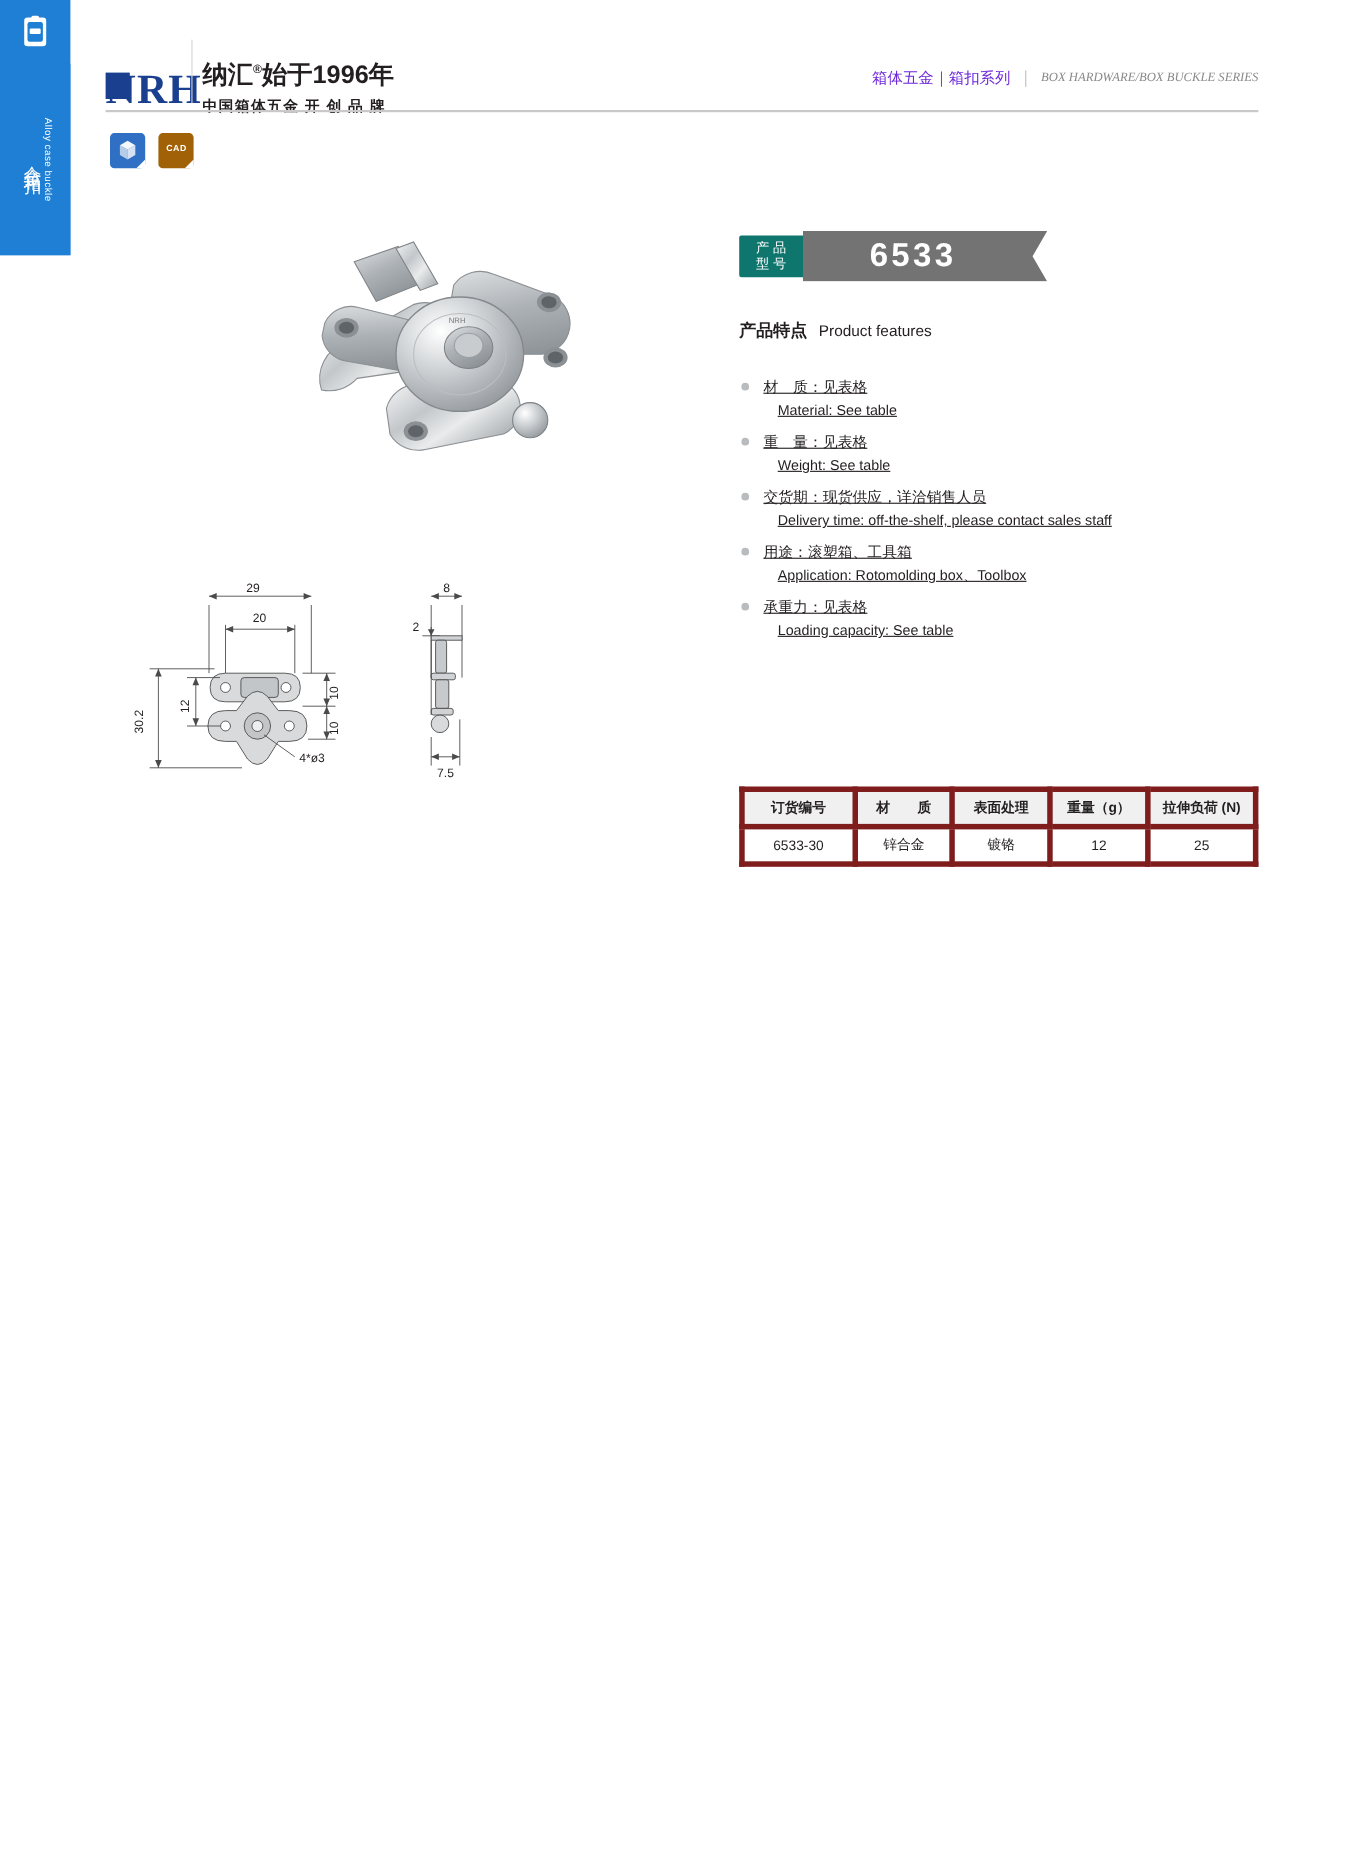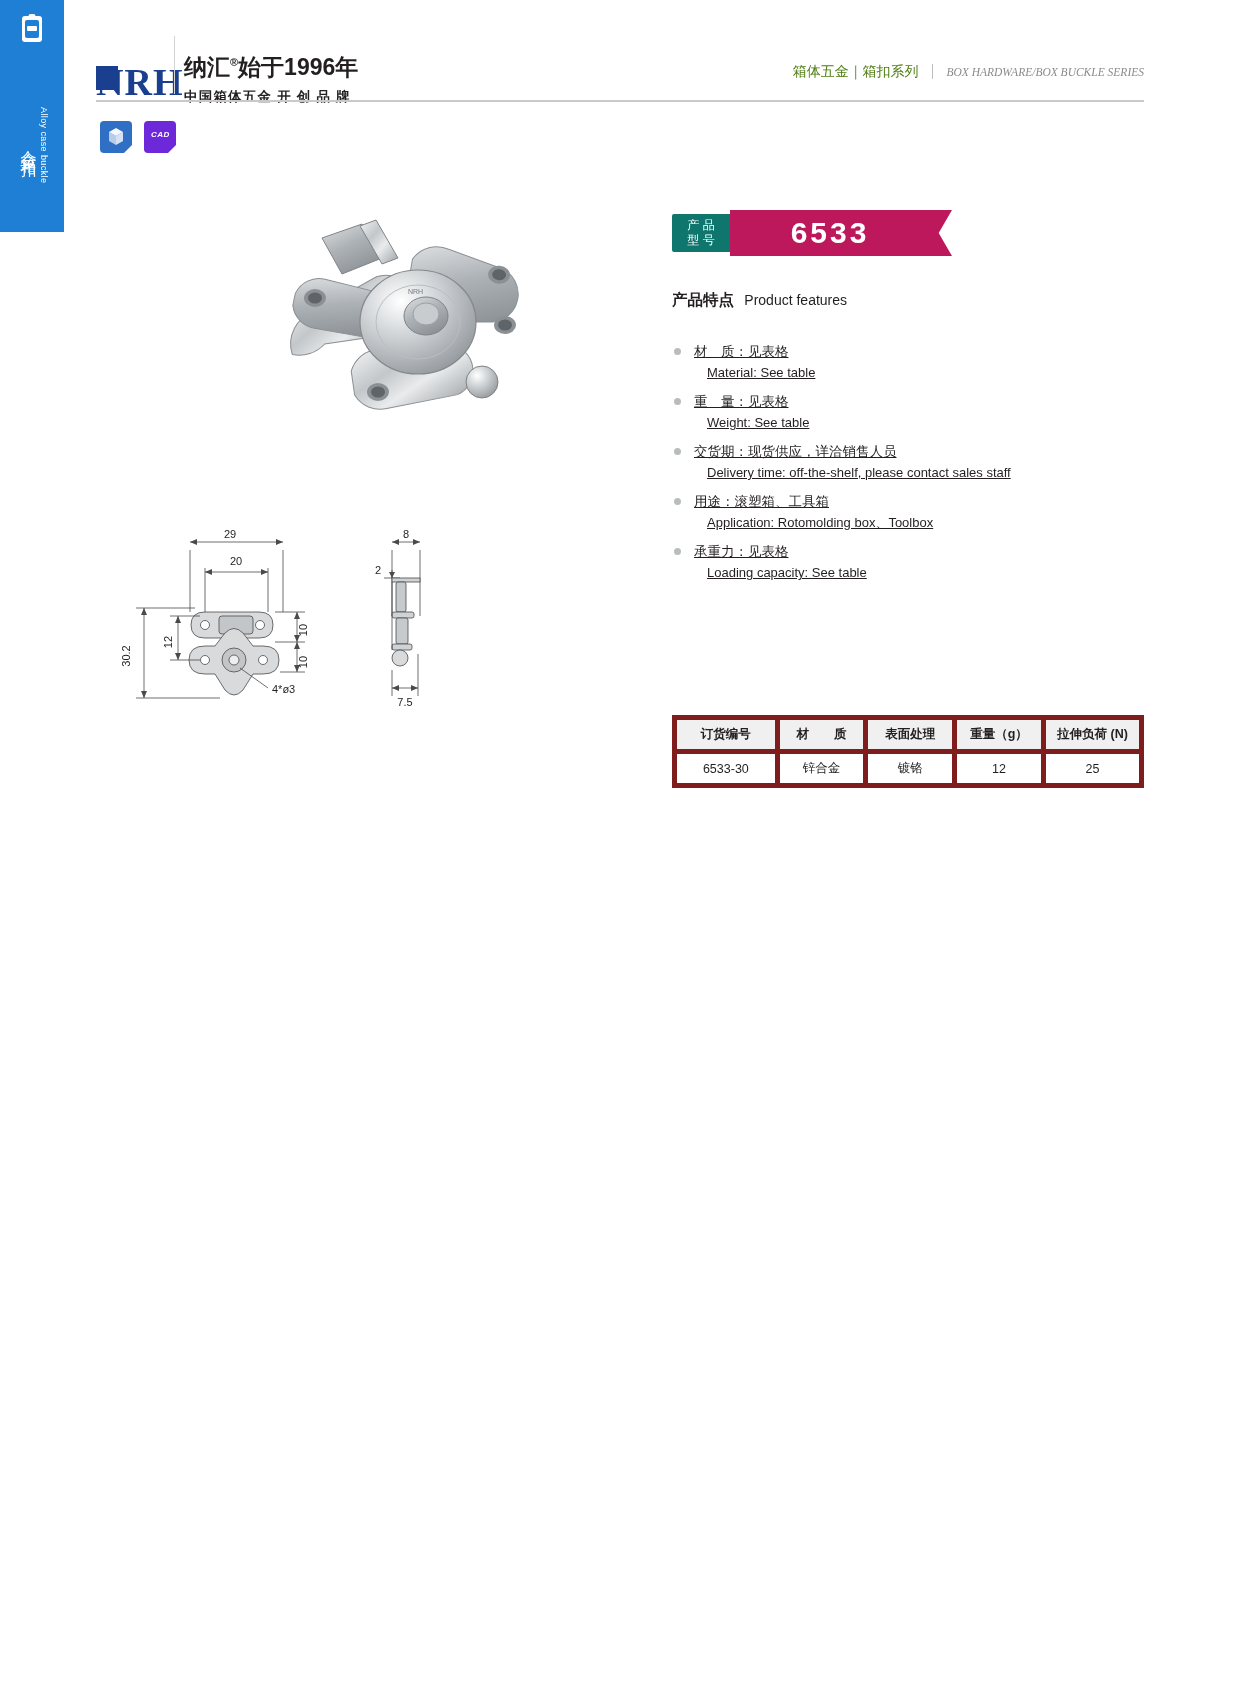--- a/index.html
+++ b/index.html
@@ -63,21 +63,21 @@
     white-space:nowrap;
   }
   .header-divider {
     position:absolute; left:78px; top:6px; width:1px; height:58px;
     background:#d4d4d4;
   }
   .header-right {
     position:absolute; right:0; top:32px; text-align:right; white-space:nowrap;
   }
   .header-cn {
-    display:inline-block; font-size:14px; color:#4d7c0f; vertical-align:middle;
+    display:inline-block; font-size:14px; color:#6d28d9; vertical-align:middle;
   }
   .header-sep {
     display:inline-block; width:1px; height:15px; background:#bdbdbd;
     margin:0 9px; vertical-align:middle;
   }
   .header-en {
     display:inline-block; font-family:"Liberation Serif", serif;
     font-style:italic; font-size:11.5px; color:#8a8a8a; vertical-align:middle;
   }
   .header-rule {
@@ -85,21 +85,21 @@
     background:#c9c9c9;
   }
 
   
   .badges { position:absolute; left:100px; top:121px; }
   .badge {
     display:inline-block; width:32px; height:32px; border-radius:4px;
     margin-right:8px; position:relative; vertical-align:top;
   }
   .badge-3d { background:#2f6fc4; }
-  .badge-cad { background:#6d28d9;font-style:italic; }
+  .badge-cad { background:#a16207; }
   .badge .corner {
     position:absolute; right:0; bottom:0; width:0; height:0;
     border-left:8px solid transparent; border-bottom:8px solid #ffffff;
   }
   .badge-label {
     position:absolute; left:0; top:9px; width:32px; text-align:center;
     color:#fff; font-size:8px; font-weight:bold; letter-spacing:0.5px;
   }
 
   
@@ -119,21 +119,21 @@
   .model-tag {
     position:absolute; left:0; top:4px; width:58px; height:38px;
     background:#0f766e;
     border-radius:2px 0 0 2px;
     color:#fff; font-size:12px; line-height:15px; text-align:center;
     padding-top:4px; box-sizing:border-box;
   }
   .model-tag .l2 { display:block; }
   .model-banner {
     position:absolute; left:58px; top:0; width:222px; height:46px;
-    background:#be185d;
+    background:#737373;
     clip-path:polygon(0 0, 100% 0, 94% 50%, 100% 100%, 0 100%);
   }
   .model-banner .mtext {
     position:absolute; left:0; top:0; width:200px; height:46px;
     line-height:46px; text-align:center;
     color:#ffffff; font-size:30px; font-weight:bold; letter-spacing:3px;
   }
   .model-sub {
     margin-top:14px; font-size:15px; color:#231f20;
   }

